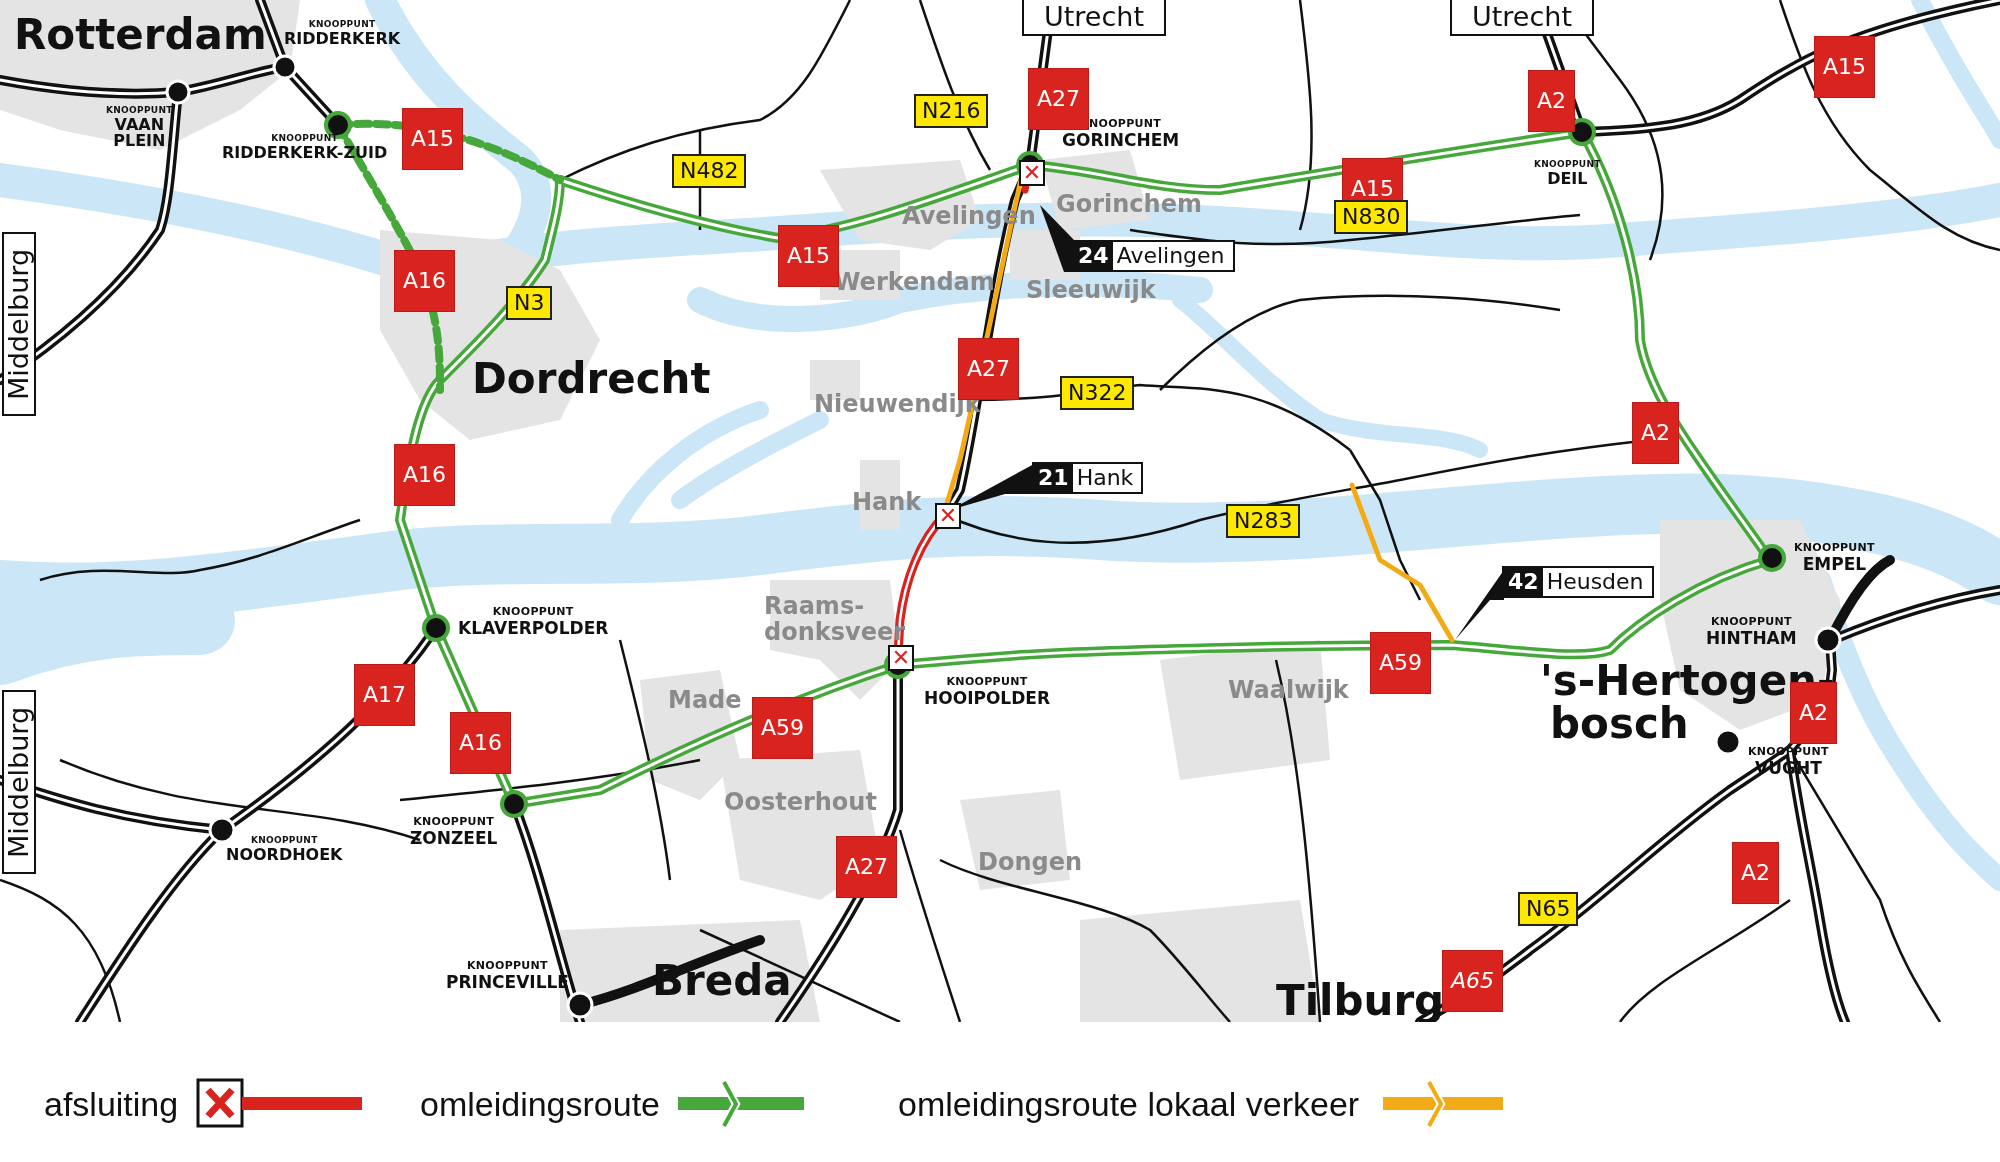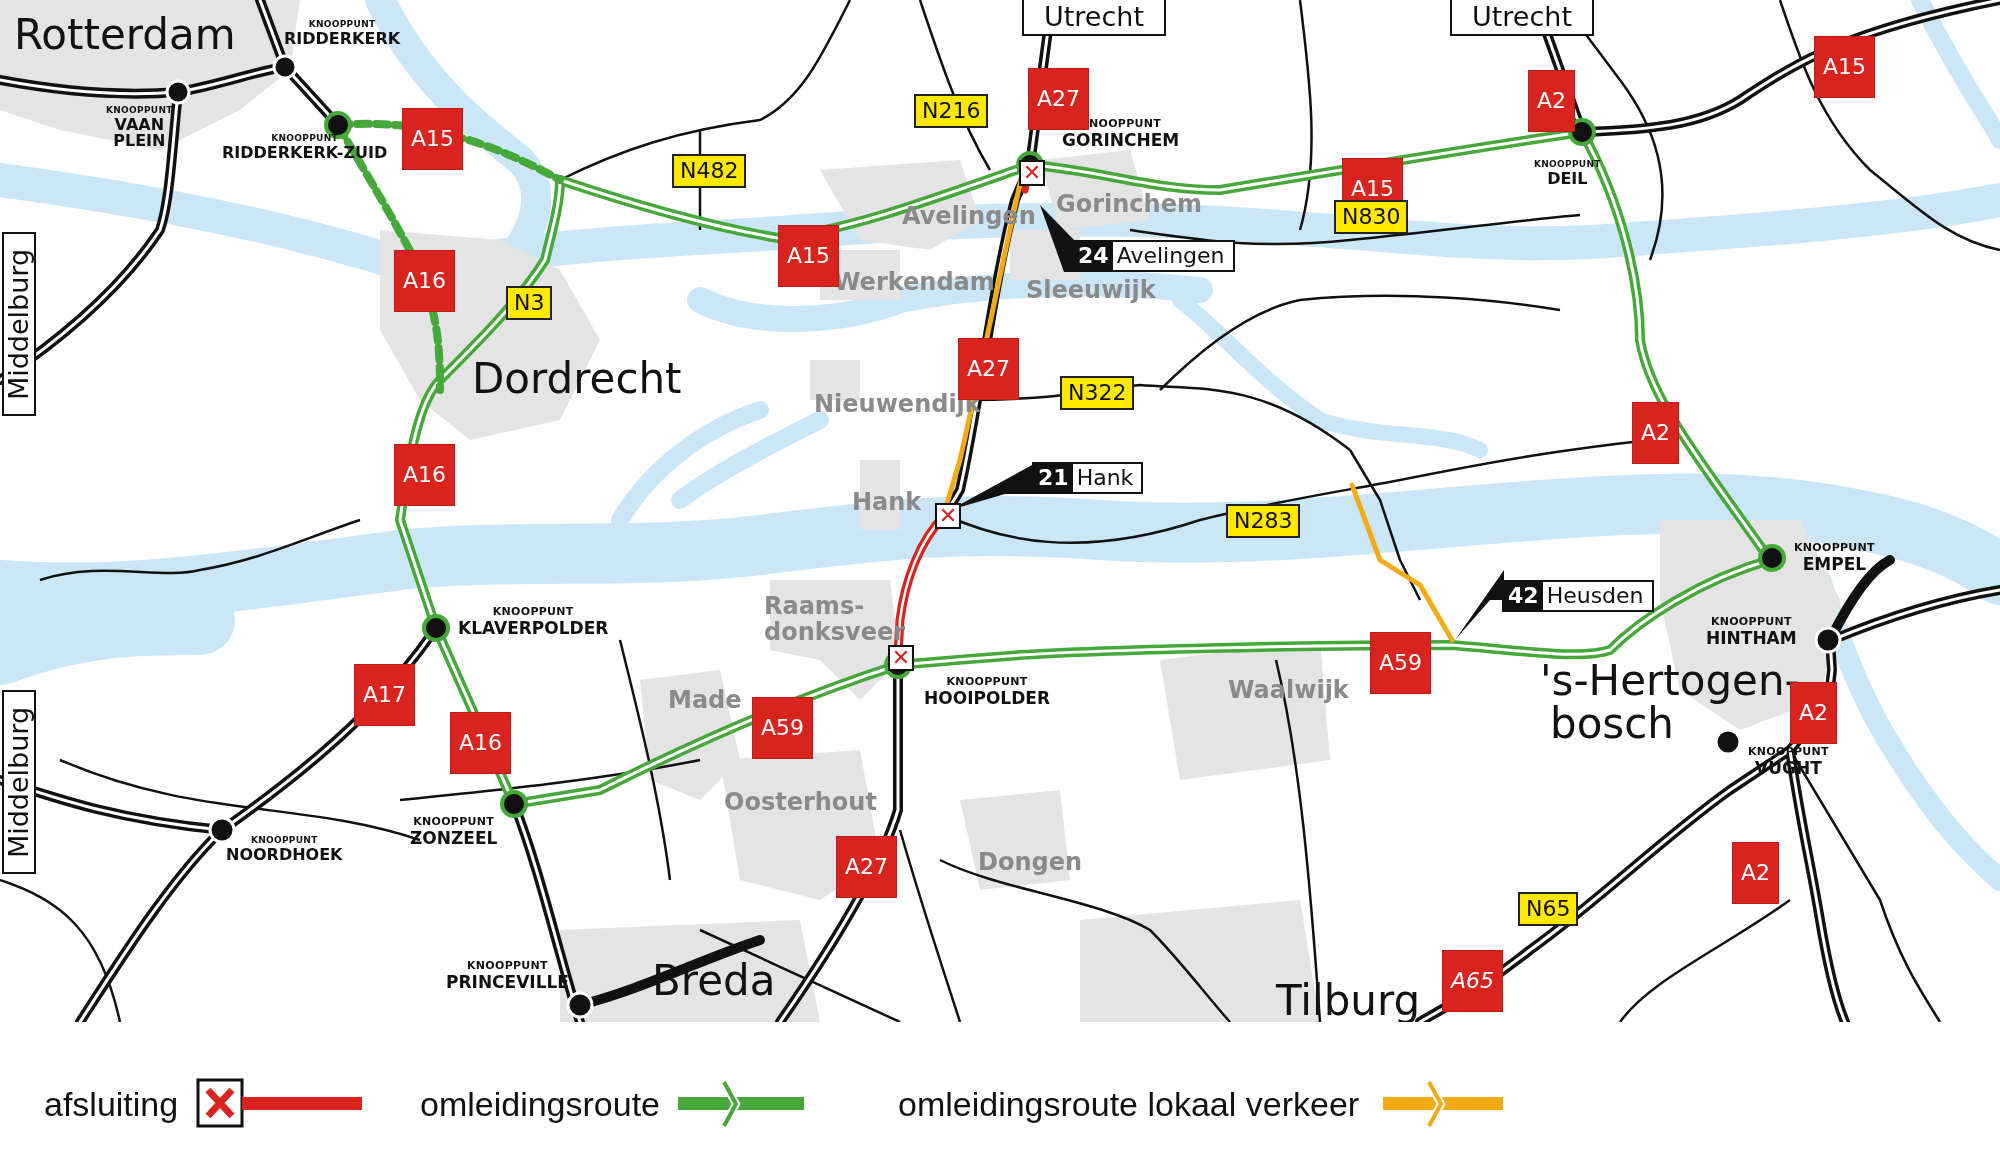--- a/index.html
+++ b/index.html
@@ -1,20 +1,20 @@
 <!DOCTYPE html>
 <html><head>
 <meta charset="utf-8">
 <style>
   html,body{margin:0;padding:0;background:#fff;}
   body{width:2000px;height:1162px;position:relative;overflow:hidden;font-family:"DejaVu Sans","Liberation Sans",sans-serif;}
   #map{position:absolute;left:0;top:0;width:2000px;height:1022px;overflow:hidden;background:#fff;}
   #map svg{position:absolute;left:0;top:0;}
   .lbl{position:absolute;white-space:nowrap;line-height:1;}
-  .city-big{font-weight:normal;color:#111;font-size:42px;}
+  .city-big{font-weight:bold;color:#111;font-size:42px;}
   .town{color:#8a8a8a;font-weight:bold;font-size:24px;}
   .kp{text-align:center;color:#111;font-weight:bold;}
   .kp .kp-small{display:block;font-size:11px;letter-spacing:0.3px;}
   .kp .kp-name{display:block;font-size:17px;margin-top:3px;}
   .kp.tiny .kp-small{font-size:9px;}
   .kp.tiny .kp-name{font-size:16px;margin-top:2px;}
   .shield-a{position:absolute;background:#d8231f;color:#fff;font-size:22px;padding:17px 8px;line-height:26px;border:1px solid #b91c18;}
   .shield-n{position:absolute;background:#ffe800;color:#111;font-size:22px;padding:2px 6px;line-height:26px;border:2px solid #222;}
   .dest{position:absolute;background:#fff;border:2px solid #111;color:#111;font-size:27px;padding:2px 20px;line-height:30px;}
   .dest-v{position:absolute;background:#fff;border:2px solid #111;color:#111;font-size:27px;width:30px;display:flex;align-items:center;justify-content:center;}
@@ -287,21 +287,21 @@
     </div>
 
   <div class="exit" style="left:1072px;top:240px;">
       <span class="num">24</span>
       <span class="nm">Avelingen</span>
     </div>
   <div class="exit" style="left:1032px;top:462px;">
       <span class="num">21</span>
       <span class="nm">Hank</span>
     </div>
-  <div class="exit" style="left:1502px;top:580px;text-align:right;">
+  <div class="exit" style="left:1502px;top:566px;text-align:right;">
       <span class="num">42</span>
       <span class="nm">Heusden</span>
     </div>
 
   <div class="closure" style="left:1019px;top:160px;">✕</div>
   <div class="closure" style="left:935px;top:503px;">✕</div>
   <div class="closure" style="left:888px;top:645px;">✕</div>
 </div>
 
 <div id="legend">

